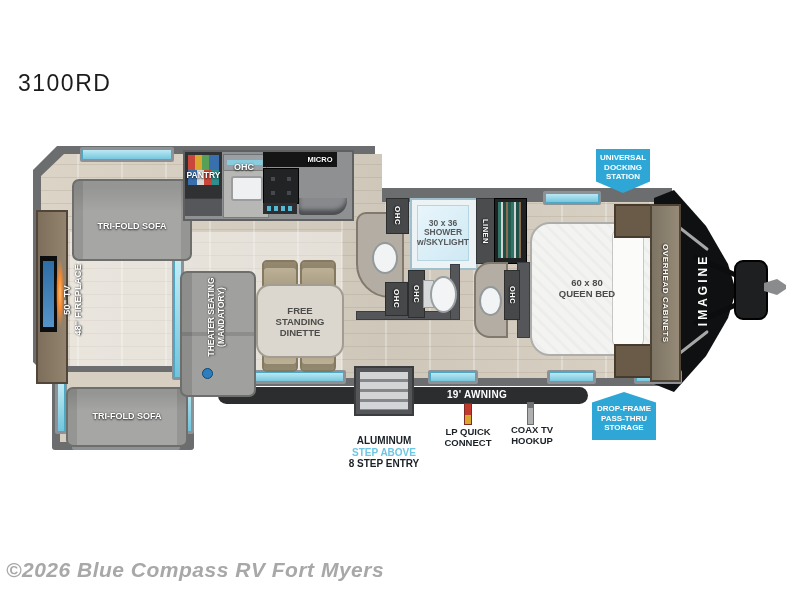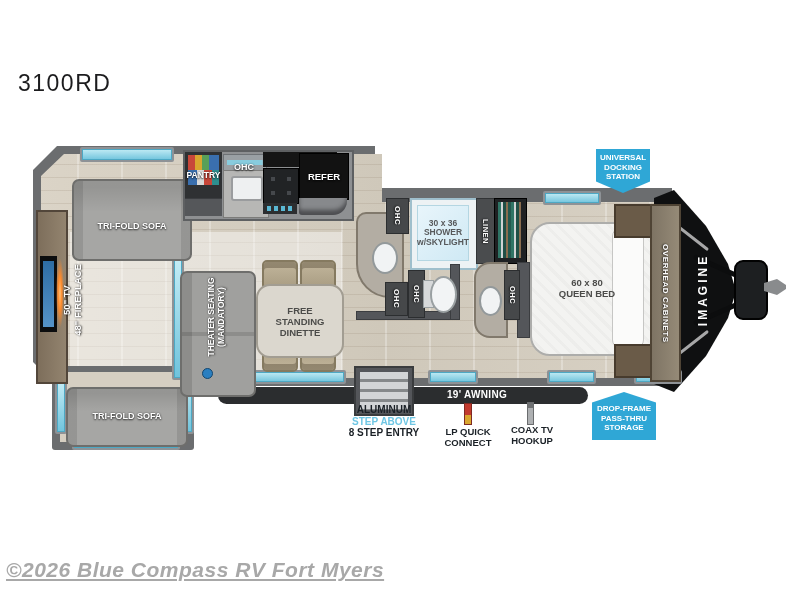--- a/index.html
+++ b/index.html
@@ -122,21 +122,20 @@
   <div class="abs" style="left:231px;top:176px;width:28px;height:21px;background:#eef0f1;border:2px solid #9a9c9e;border-radius:3px;z-index:4;"></div>
   <div class="abs wlbl ctr" style="left:263px;top:152px;width:34px;height:15px;background:#151515;font-size:7.5px;z-index:4;padding-left:40px;">MICRO</div>
   <div class="abs" style="left:263px;top:168px;width:34px;height:34px;background:
           radial-gradient(circle 4px at 9px 10px,#45484c 60%,rgba(0,0,0,0) 62%),
           radial-gradient(circle 4px at 25px 10px,#45484c 60%,rgba(0,0,0,0) 62%),
           radial-gradient(circle 4px at 9px 24px,#45484c 60%,rgba(0,0,0,0) 62%),
           radial-gradient(circle 4px at 25px 24px,#45484c 60%,rgba(0,0,0,0) 62%),#212325;
           border:1px solid #000;z-index:4;"></div>
   <div class="abs" style="left:263px;top:203px;width:34px;height:11px;background:
           repeating-linear-gradient(90deg,#5ab8d4 0 4px,rgba(0,0,0,0) 4px 7px) center/26px 5px no-repeat,#2c2e30;z-index:4;"></div>
-  <div class="abs wlbl ctr" style="left:299px;top:153px;width:48px;height:45px;background:#121212;border:1px solid #000;font-size:9.5px;z-index:4;">REFER</div>
   <div class="abs" style="left:299px;top:198px;width:48px;height:17px;background:#87898c;border-radius:0 0 14px 3px;
               box-shadow:inset 0 -5px 4px rgba(30,30,32,.55);z-index:4;"></div>
 
   <div class="abs counter" style="left:356px;top:212px;width:44px;height:82px;border-radius:10px 4px 14px 34px;"></div>
   <div class="abs sink" style="left:372px;top:242px;width:22px;height:28px;"></div>
   <div class="abs cab-dark ctr" style="left:386px;top:198px;width:21px;height:34px;">
     <span class="wlbl vert" style="font-size:8px;">OHC</span>
   </div>
   <div class="abs cab-dark ctr" style="left:385px;top:282px;width:21px;height:32px;">
     <span class="wlbl vert" style="font-size:8px;">OHC</span>
@@ -226,29 +225,29 @@
     <div>DOCKING</div>
     <div>STATION</div>
   </div>
   <div class="abs callout" style="left:592px;top:392px;width:64px;height:48px;padding-top:12px;box-sizing:border-box;
               clip-path:polygon(50% 0,100% 22%,100% 100%,0 100%,0 22%);">
     <div>DROP-FRAME</div>
     <div>PASS-THRU</div>
     <div>STORAGE</div>
   </div>
 
-  <div class="abs note" style="left:336px;top:404px;width:96px;">
+  <div class="abs note" style="left:336px;top:435px;width:96px;">
     <div>ALUMINUM</div>
     <div class="blue">STEP ABOVE</div>
     <div>8 STEP ENTRY</div>
   </div>
   <div class="abs note" style="left:432px;top:426px;width:72px;font-size:9.5px;line-height:11px;">
     <div>LP QUICK</div>
     <div>CONNECT</div>
   </div>
   <div class="abs note" style="left:496px;top:424px;width:72px;font-size:9.5px;line-height:11px;">
     <div>COAX TV</div>
     <div>HOOKUP</div>
   </div>
 
-  <div class="abs" style="left:6px;top:558px;font-size:21px;font-style:italic;font-weight:bold;color:#a8a8a8;letter-spacing:.5px;text-decoration:underline;">©2026 Blue Compass RV Fort Myers</div>
+  <div class="abs" style="left:6px;top:558px;font-size:21px;font-style:italic;font-weight:bold;color:#a8a8a8;letter-spacing:.5px;">©2026 Blue Compass RV Fort Myers</div>
 
 </div>
 
 </body></html>

